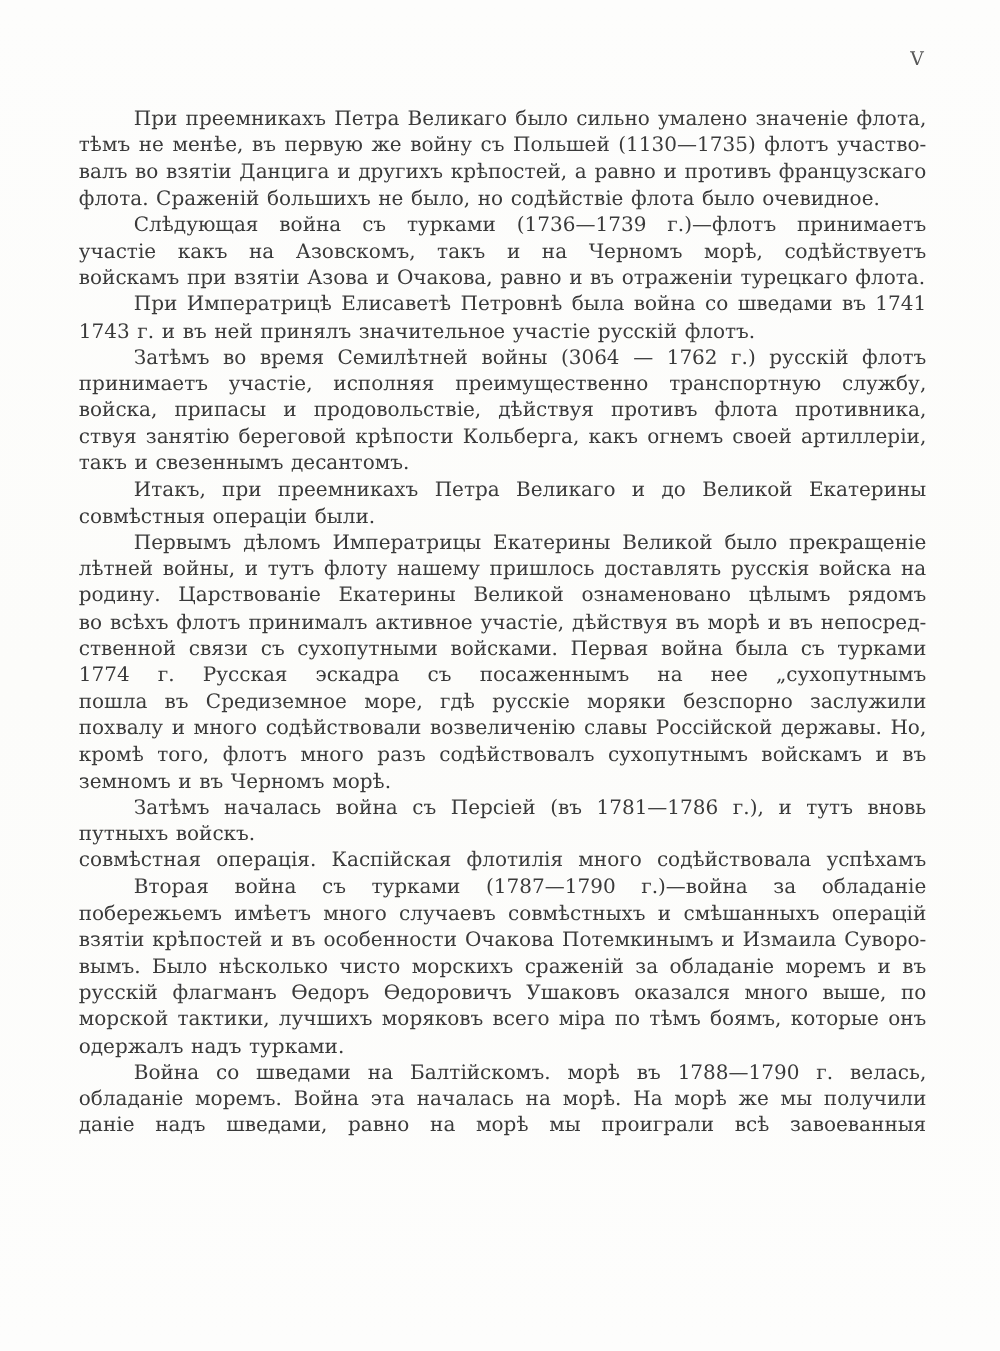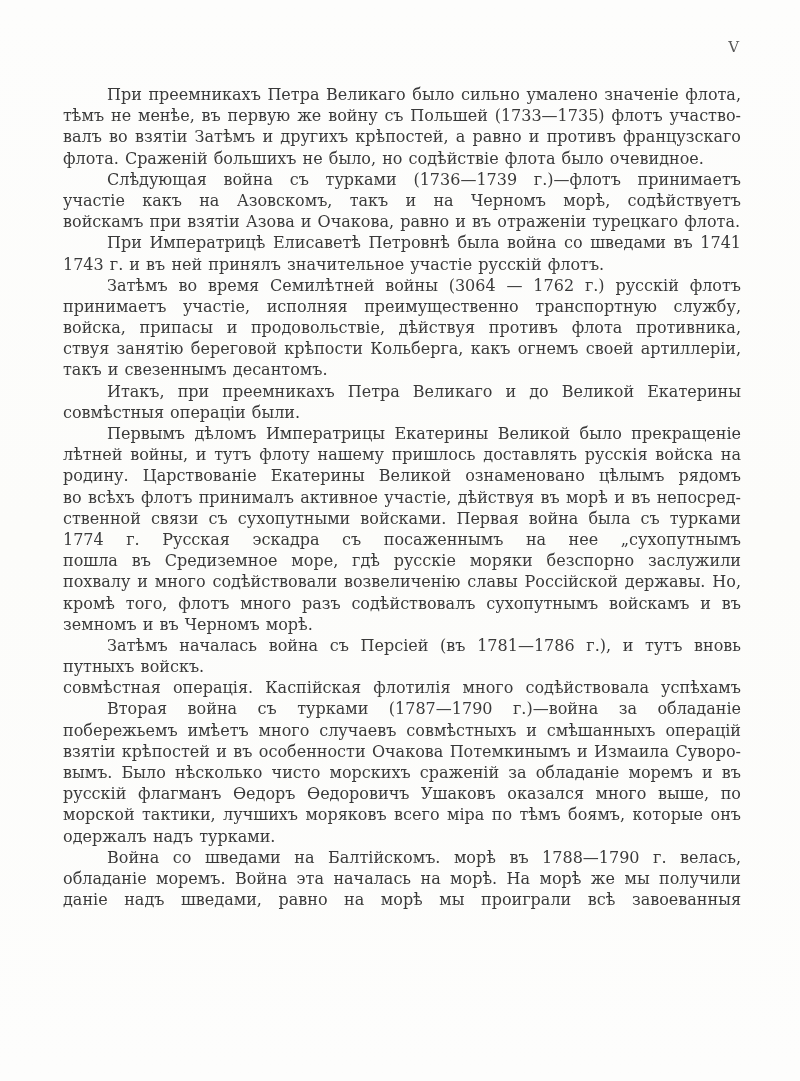--- a/index.html
+++ b/index.html
@@ -56,22 +56,22 @@
   }
 </style>
 </head>
 <body>
 
 <div class="page">
   <div class="page-number">V</div>
   <div class="text-block">
       <div class="paragraph">
         <div class="line first">При преемникахъ Петра Великаго было сильно умалено значеніе флота, но,</div>
-        <div class="line">тѣмъ не менѣе, въ первую же войну съ Польшей (1733—1735) флотъ участво-</div>
-        <div class="line">валъ во взятіи Затѣмъ и другихъ крѣпостей, а равно и противъ французскаго</div>
+        <div class="line">тѣмъ не менѣе, въ первую же войну съ Польшей (1130—1735) флотъ участво-</div>
+        <div class="line">валъ во взятіи Данцига и другихъ крѣпостей, а равно и противъ французскаго</div>
         <div class="line last">флота. Сраженій большихъ не было, но содѣйствіе флота было очевидное.</div>
       </div>
       <div class="paragraph">
         <div class="line first">Слѣдующая война съ турками (1736—1739 г.)—флотъ принимаетъ активное</div>
         <div class="line">участіе какъ на Азовскомъ, такъ и на Черномъ морѣ, содѣйствуетъ сухопутнымъ</div>
         <div class="line last">войскамъ при взятіи Азова и Очакова, равно и въ отраженіи турецкаго флота.</div>
       </div>
       <div class="paragraph">
         <div class="line first">При Императрицѣ Елисаветѣ Петровнѣ была война со шведами въ 1741</div>
         <div class="line last">1743 г. и въ ней принялъ значительное участіе русскій флотъ.</div>

